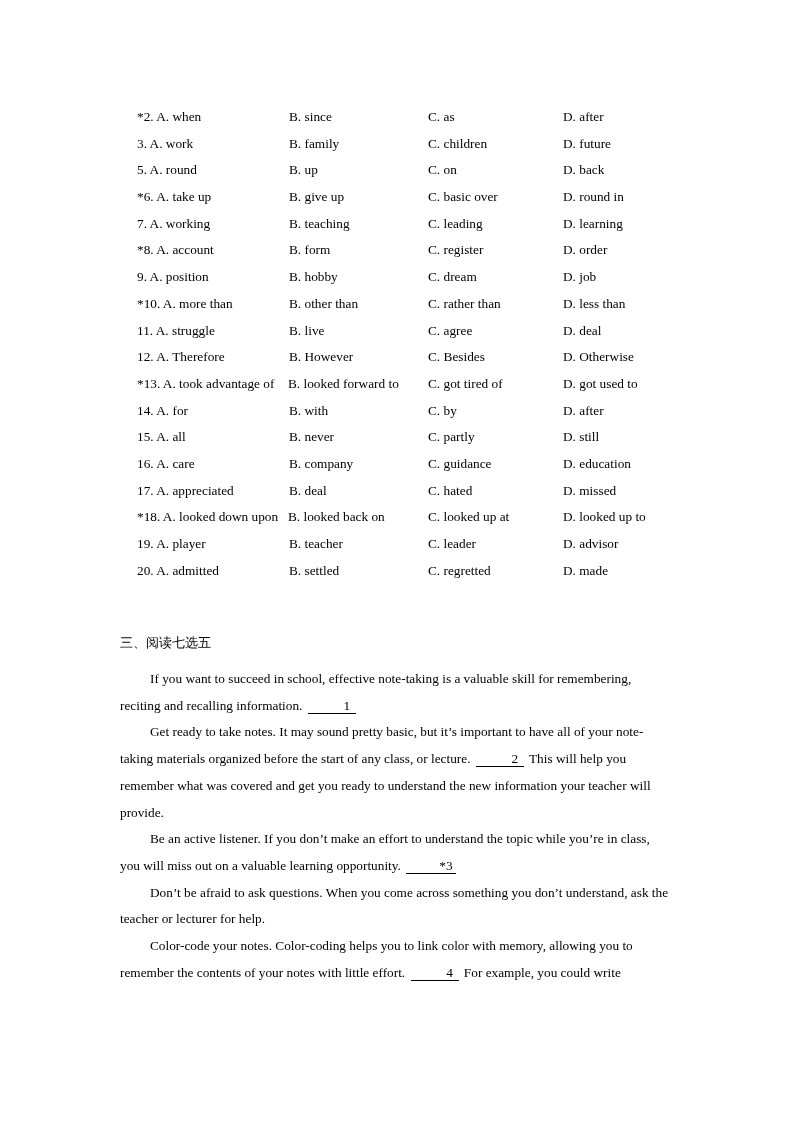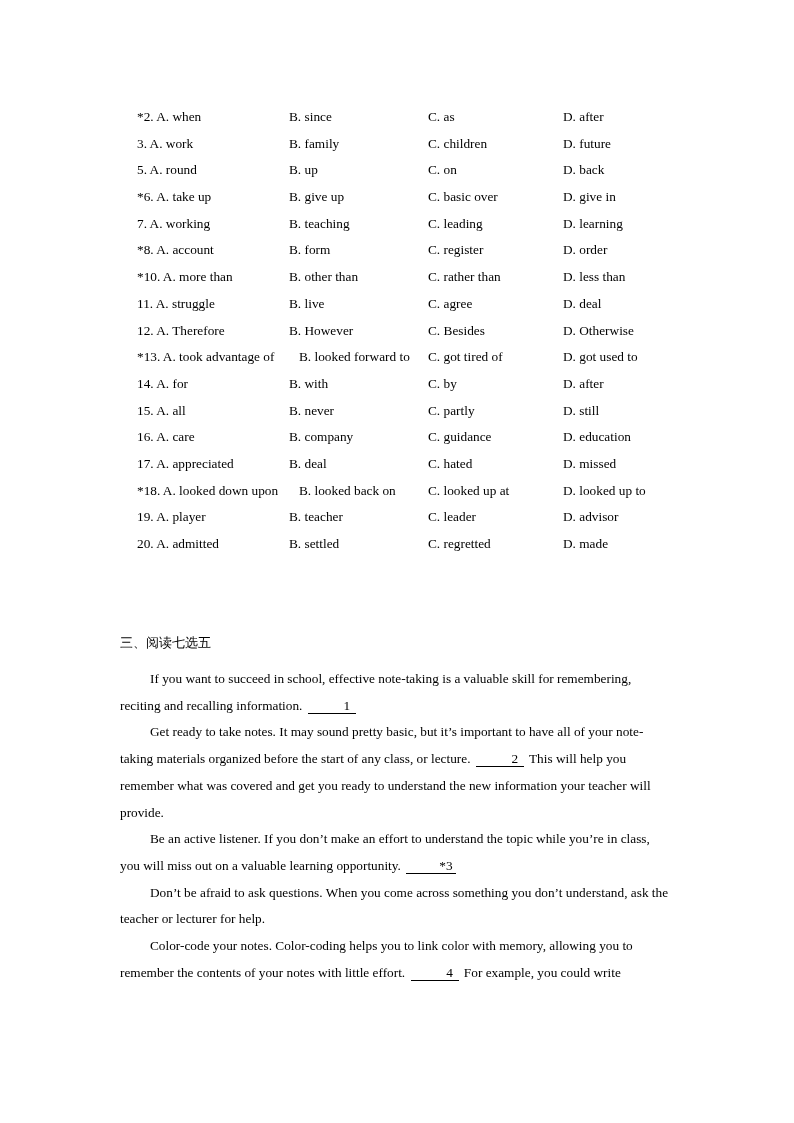--- a/index.html
+++ b/index.html
@@ -43,21 +43,21 @@
     position: absolute;
     left: 0;
     top: 0;
   }
   .opt-b {
     position: absolute;
     left: 152px;
     top: 0;
   }
   .opt-b.shifted {
-    left: 162px;
+    left: 151px;
   }
   .opt-c {
     position: absolute;
     left: 291px;
     top: 0;
   }
   .opt-d {
     position: absolute;
     left: 426px;
     top: 0;
@@ -133,37 +133,43 @@
       <span class="opt-a">5. A. round</span>
       <span class="opt-b">B. up</span>
       <span class="opt-c">C. on</span>
       <span class="opt-d">D. back</span>
     </div>
 
     <div class="opt-row">
       <span class="opt-a">*6. A. take up</span>
       <span class="opt-b">B. give up</span>
       <span class="opt-c">C. basic over</span>
-      <span class="opt-d">D. give in</span>
+      <span class="opt-d">D. round in</span>
     </div>
 
     <div class="opt-row">
       <span class="opt-a">7. A. working</span>
       <span class="opt-b">B. teaching</span>
       <span class="opt-c">C. leading</span>
       <span class="opt-d">D. learning</span>
     </div>
 
     <div class="opt-row">
       <span class="opt-a">*8. A. account</span>
       <span class="opt-b">B. form</span>
       <span class="opt-c">C. register</span>
       <span class="opt-d">D. order</span>
     </div>
 
+    <div class="opt-row">
+      <span class="opt-a">9. A. position</span>
+      <span class="opt-b">B. hobby</span>
+      <span class="opt-c">C. dream</span>
+      <span class="opt-d">D. job</span>
+    </div>
 
     <div class="opt-row">
       <span class="opt-a">*10. A. more than</span>
       <span class="opt-b">B. other than</span>
       <span class="opt-c">C. rather than</span>
       <span class="opt-d">D. less than</span>
     </div>
 
     <div class="opt-row">
       <span class="opt-a">11. A. struggle</span>

